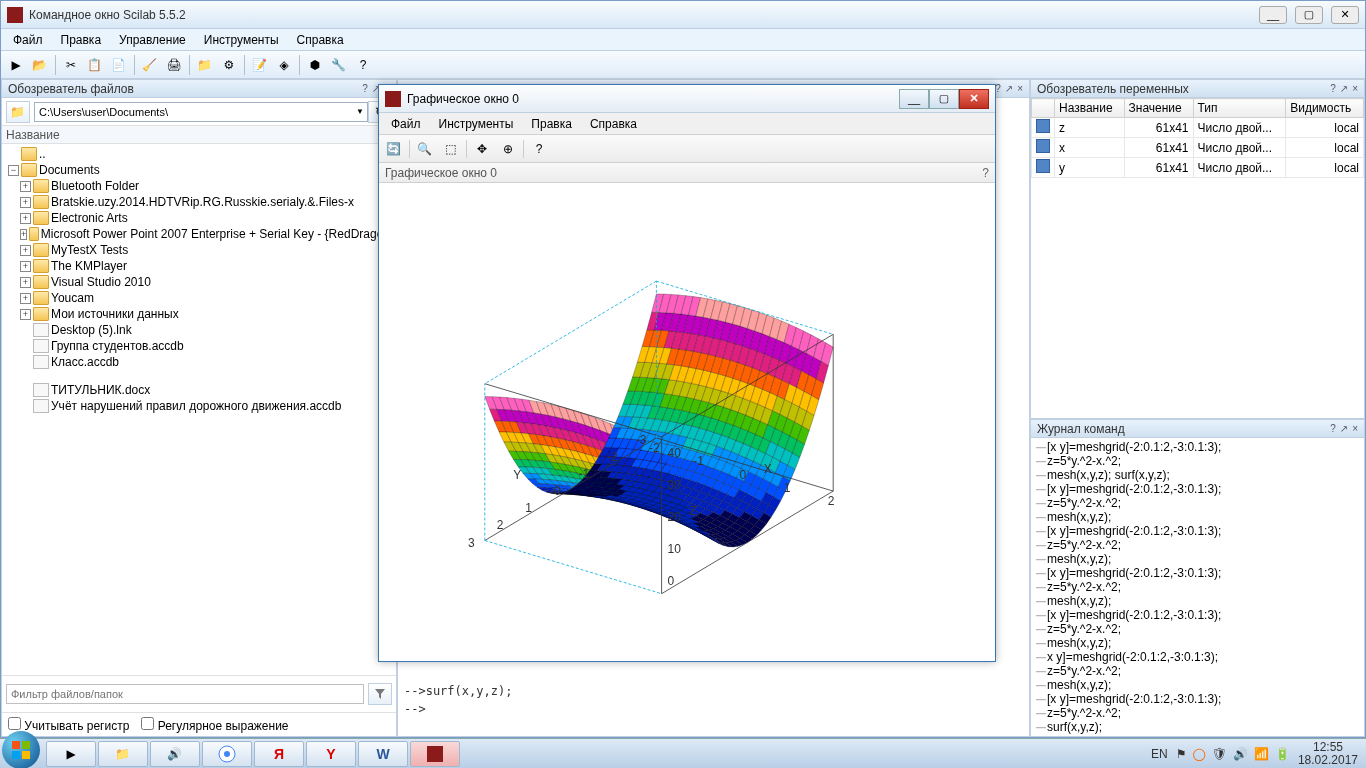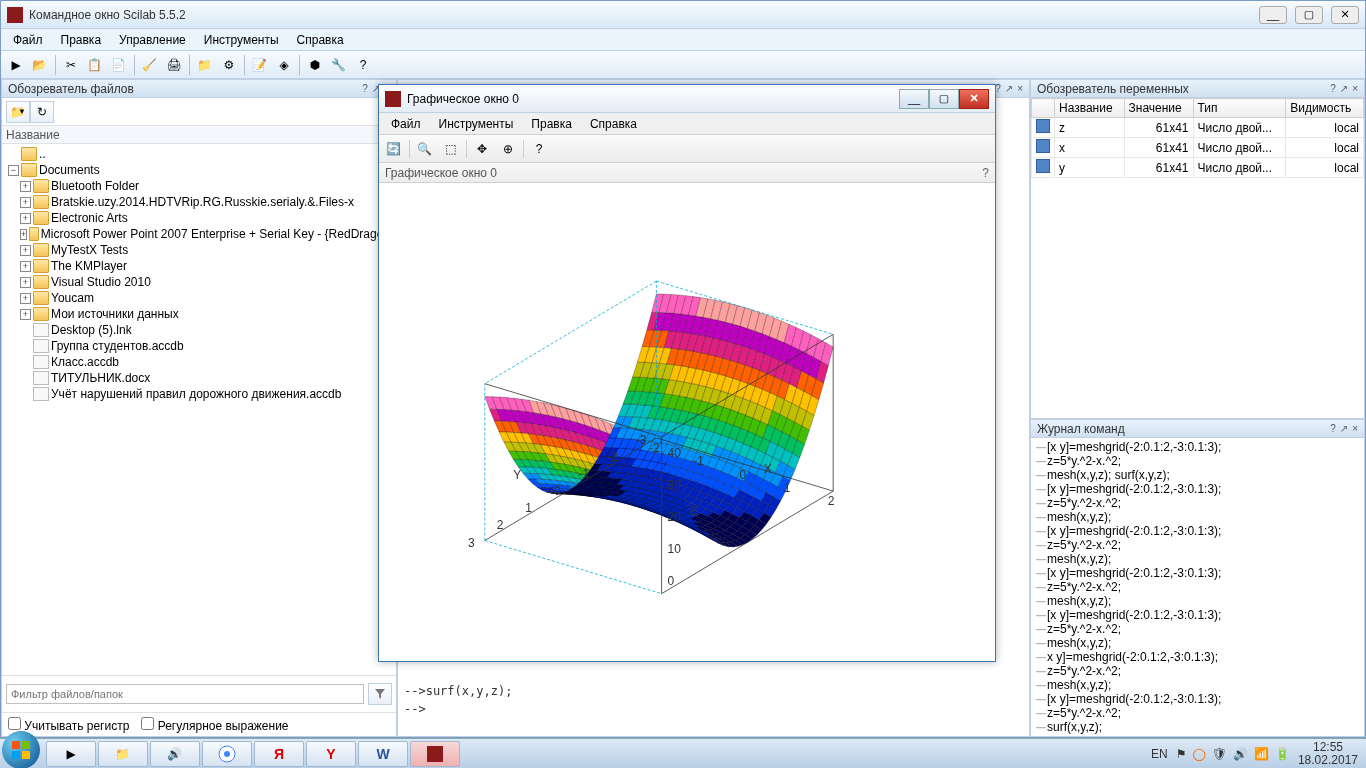--- a/index.html
+++ b/index.html
@@ -138,20 +138,21 @@
       <div class="panel-header">
         <span>Обозреватель файлов</span>
         <div class="panel-ctrls">
           <span>?</span>
           <span>↗</span>
           <span>×</span>
         </div>
       </div>
       <div class="fb-toolbar">
         <div class="btn">📁</div>
+        <input class="path-input" value="C:\Users\user\Documents\" style="">
         <span style="font-size:8px; margin-left:-16px; pointer-events:none;">▼</span>
         <div class="btn">↻</div>
       </div>
       <div class="tree-header">
         <span>Название</span>
         <span style="margin-left:auto; font-size:8px;">˄</span>
       </div>
       <div class="tree">
         <div class="tree-row">
             <span class="spacer"></span>
@@ -219,21 +220,21 @@
             <div class="tree-row" style="padding-left: 16px;">
               <span class="spacer"></span>
               <span class="icon file-icon"></span>
               <span>Группа студентов.accdb</span>
             </div>
             <div class="tree-row" style="padding-left: 16px;">
               <span class="spacer"></span>
               <span class="icon file-icon"></span>
               <span>Класс.accdb</span>
             </div>
-            <div class="tree-row" style="padding-left: 16px;">
+            <div class="tree-row" style="padding-left: 16px; margin-top: 12px;">
               <span class="spacer"></span>
               <span class="icon file-icon"></span>
               <span>ТИТУЛЬНИК.docx</span>
             </div>
             <div class="tree-row" style="padding-left: 16px;">
               <span class="spacer"></span>
               <span class="icon file-icon"></span>
               <span>Учёт нарушений правил дорожного движения.accdb</span>
             </div>
           </div>

